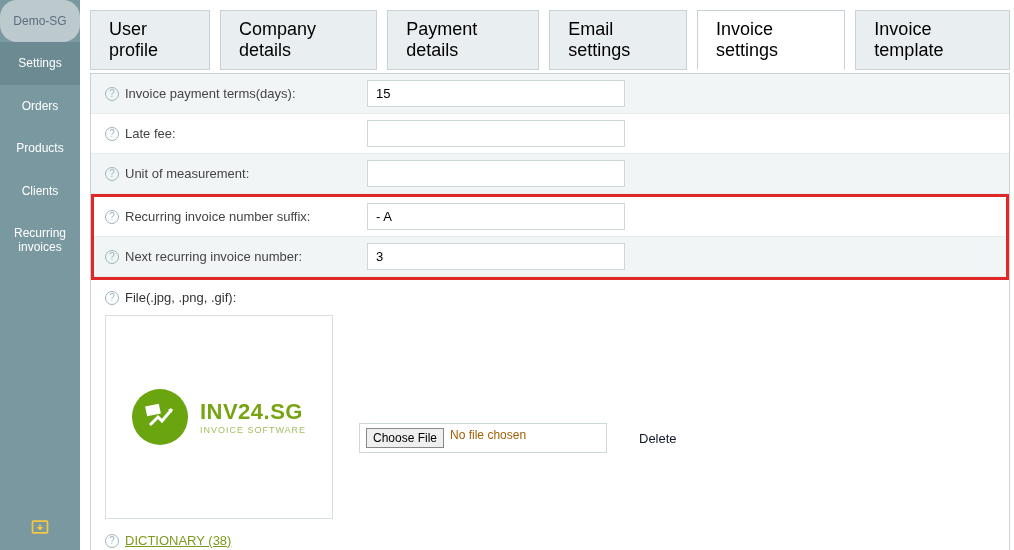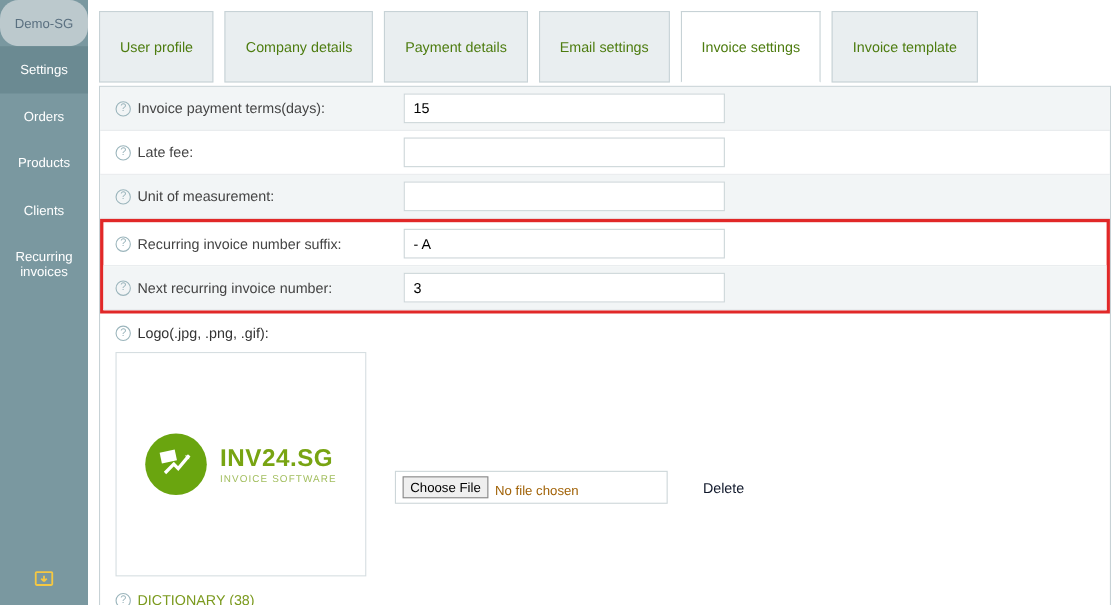--- a/index.html
+++ b/index.html
@@ -34,24 +34,24 @@
   text-align: center;
   padding: 8px;
   color: #f5c842;
   font-size: 20px;
 }
 .main { flex: 1; padding: 10px 4px 0 10px; position: relative; }
 .tabs { display: flex; gap: 10px; margin-bottom: 4px; }
 .tab {
   border: 1px solid #c7d2d6;
   background: #e9eef0;
-  padding: 24px 18px;
-  font-size: 13px;
+  padding: 8px 18px;
+  font-size: 18px;
   cursor: pointer;
-  color: #4d7c0f;
+  color: #000000;
 }
 .tab.active { background: #fff; border-bottom: 1px solid #fff; }
 .content {
   border: 1px solid #c7d2d6;
   border-top: 1px solid #c7d2d6;
   margin-top: -1px;
   background: #fff;
   padding: 0;
 }
 .form-row {
@@ -72,21 +72,21 @@
   display: inline-flex;
   align-items: center;
   justify-content: center;
   width: 14px; height: 14px;
   border: 1px solid #9bb5bc;
   border-radius: 50%;
   color: #9bb5bc;
   font-size: 10px;
   line-height: 1;
 }
-.input-col { width: 292px; }
+.input-col { width: 258px; }
 .input-col input[type="text"] {
   width: 100%;
   padding: 5px 8px;
   border: 1px solid #cdd6d9;
   font-size: 13px;
   font-family: inherit;
 }
 .highlight-box {
   border: 3px solid #e12828;
 }
@@ -121,21 +121,21 @@
 .logo-text-block { display:flex; flex-direction:column; }
 .logo-text-main { font-family: Arial, sans-serif; color:#78a412; font-size:22px; font-weight:700; letter-spacing:0.5px; }
 .logo-text-sub { font-family: Arial, sans-serif; color:#a2be5e; font-size:9px; letter-spacing:1px; }
 .file-row {
   display:flex; align-items:center; gap:10px;
   margin-left: 14px;
   margin-top: -96px;
   padding-left: 254px;
 }
 .file-input-wrap {
-  display:flex; align-items:flex-end;
+  display:flex; align-items:flex-start;
   border:1px solid #cdd6d9;
   padding:4px 6px;
   width: 248px;
 }
 .choose-btn {
   font-family: Arial, sans-serif;
   font-size: 12px;
   background:#efefef;
   border:1px solid #888;
   padding:2px 6px;
@@ -243,21 +243,21 @@
           </div>
           <div class="input-col">
             <input type="text" value="3" style="">
           </div>
         </div>
       </div>
 
       <div class="logo-row">
         <div class="label-col">
           <span class="help-icon">?</span>
-          <span>Logo(.jpg, .png, .gif):</span>
+          <span>File(.jpg, .png, .gif):</span>
         </div>
       </div>
 
       <div class="logo-preview">
         <div class="logo-preview-inner">
           <div class="logo-circle">
             <svg viewBox="0 0 36 36">
                 <rect x="4" y="6" width="14" height="10" fill="#fff" transform="rotate(-12 11 11)"></rect>
                 <path d="M8 26 L16 18 L20 22 L30 10" stroke="#fff" stroke-width="3" fill="none"></path>
                 <path d="M30 10 L26 10 L30 14 Z" fill="#fff"></path>

